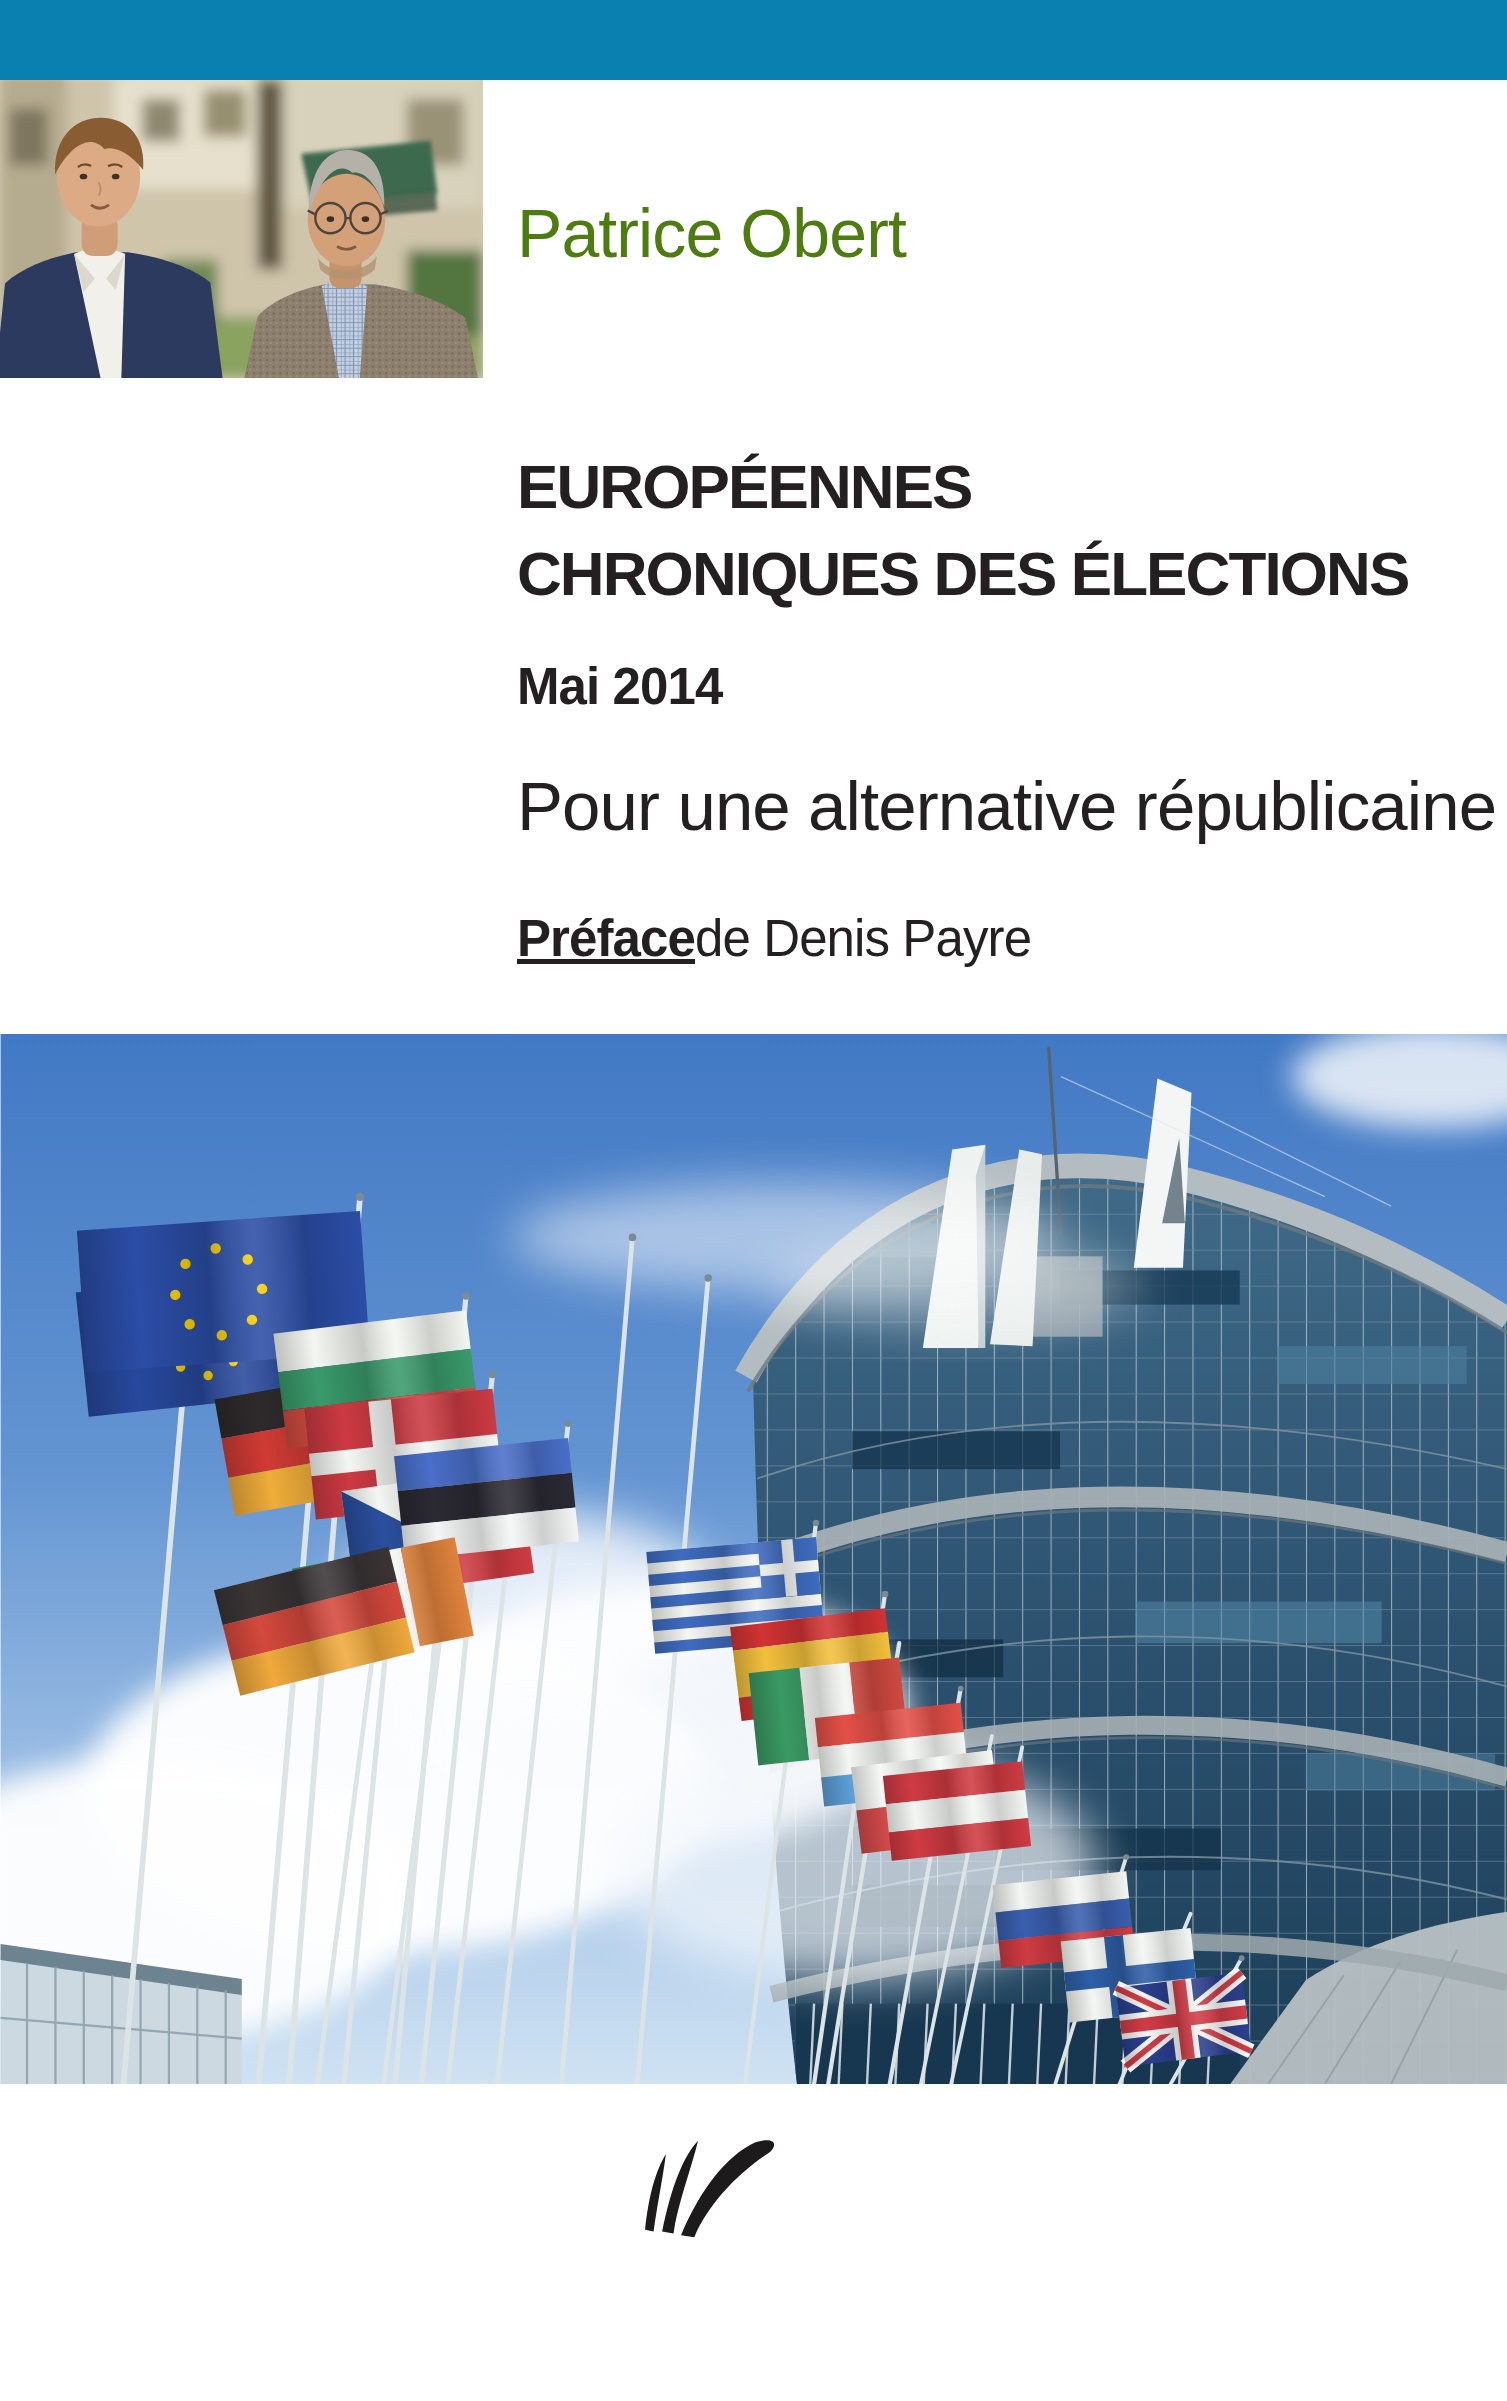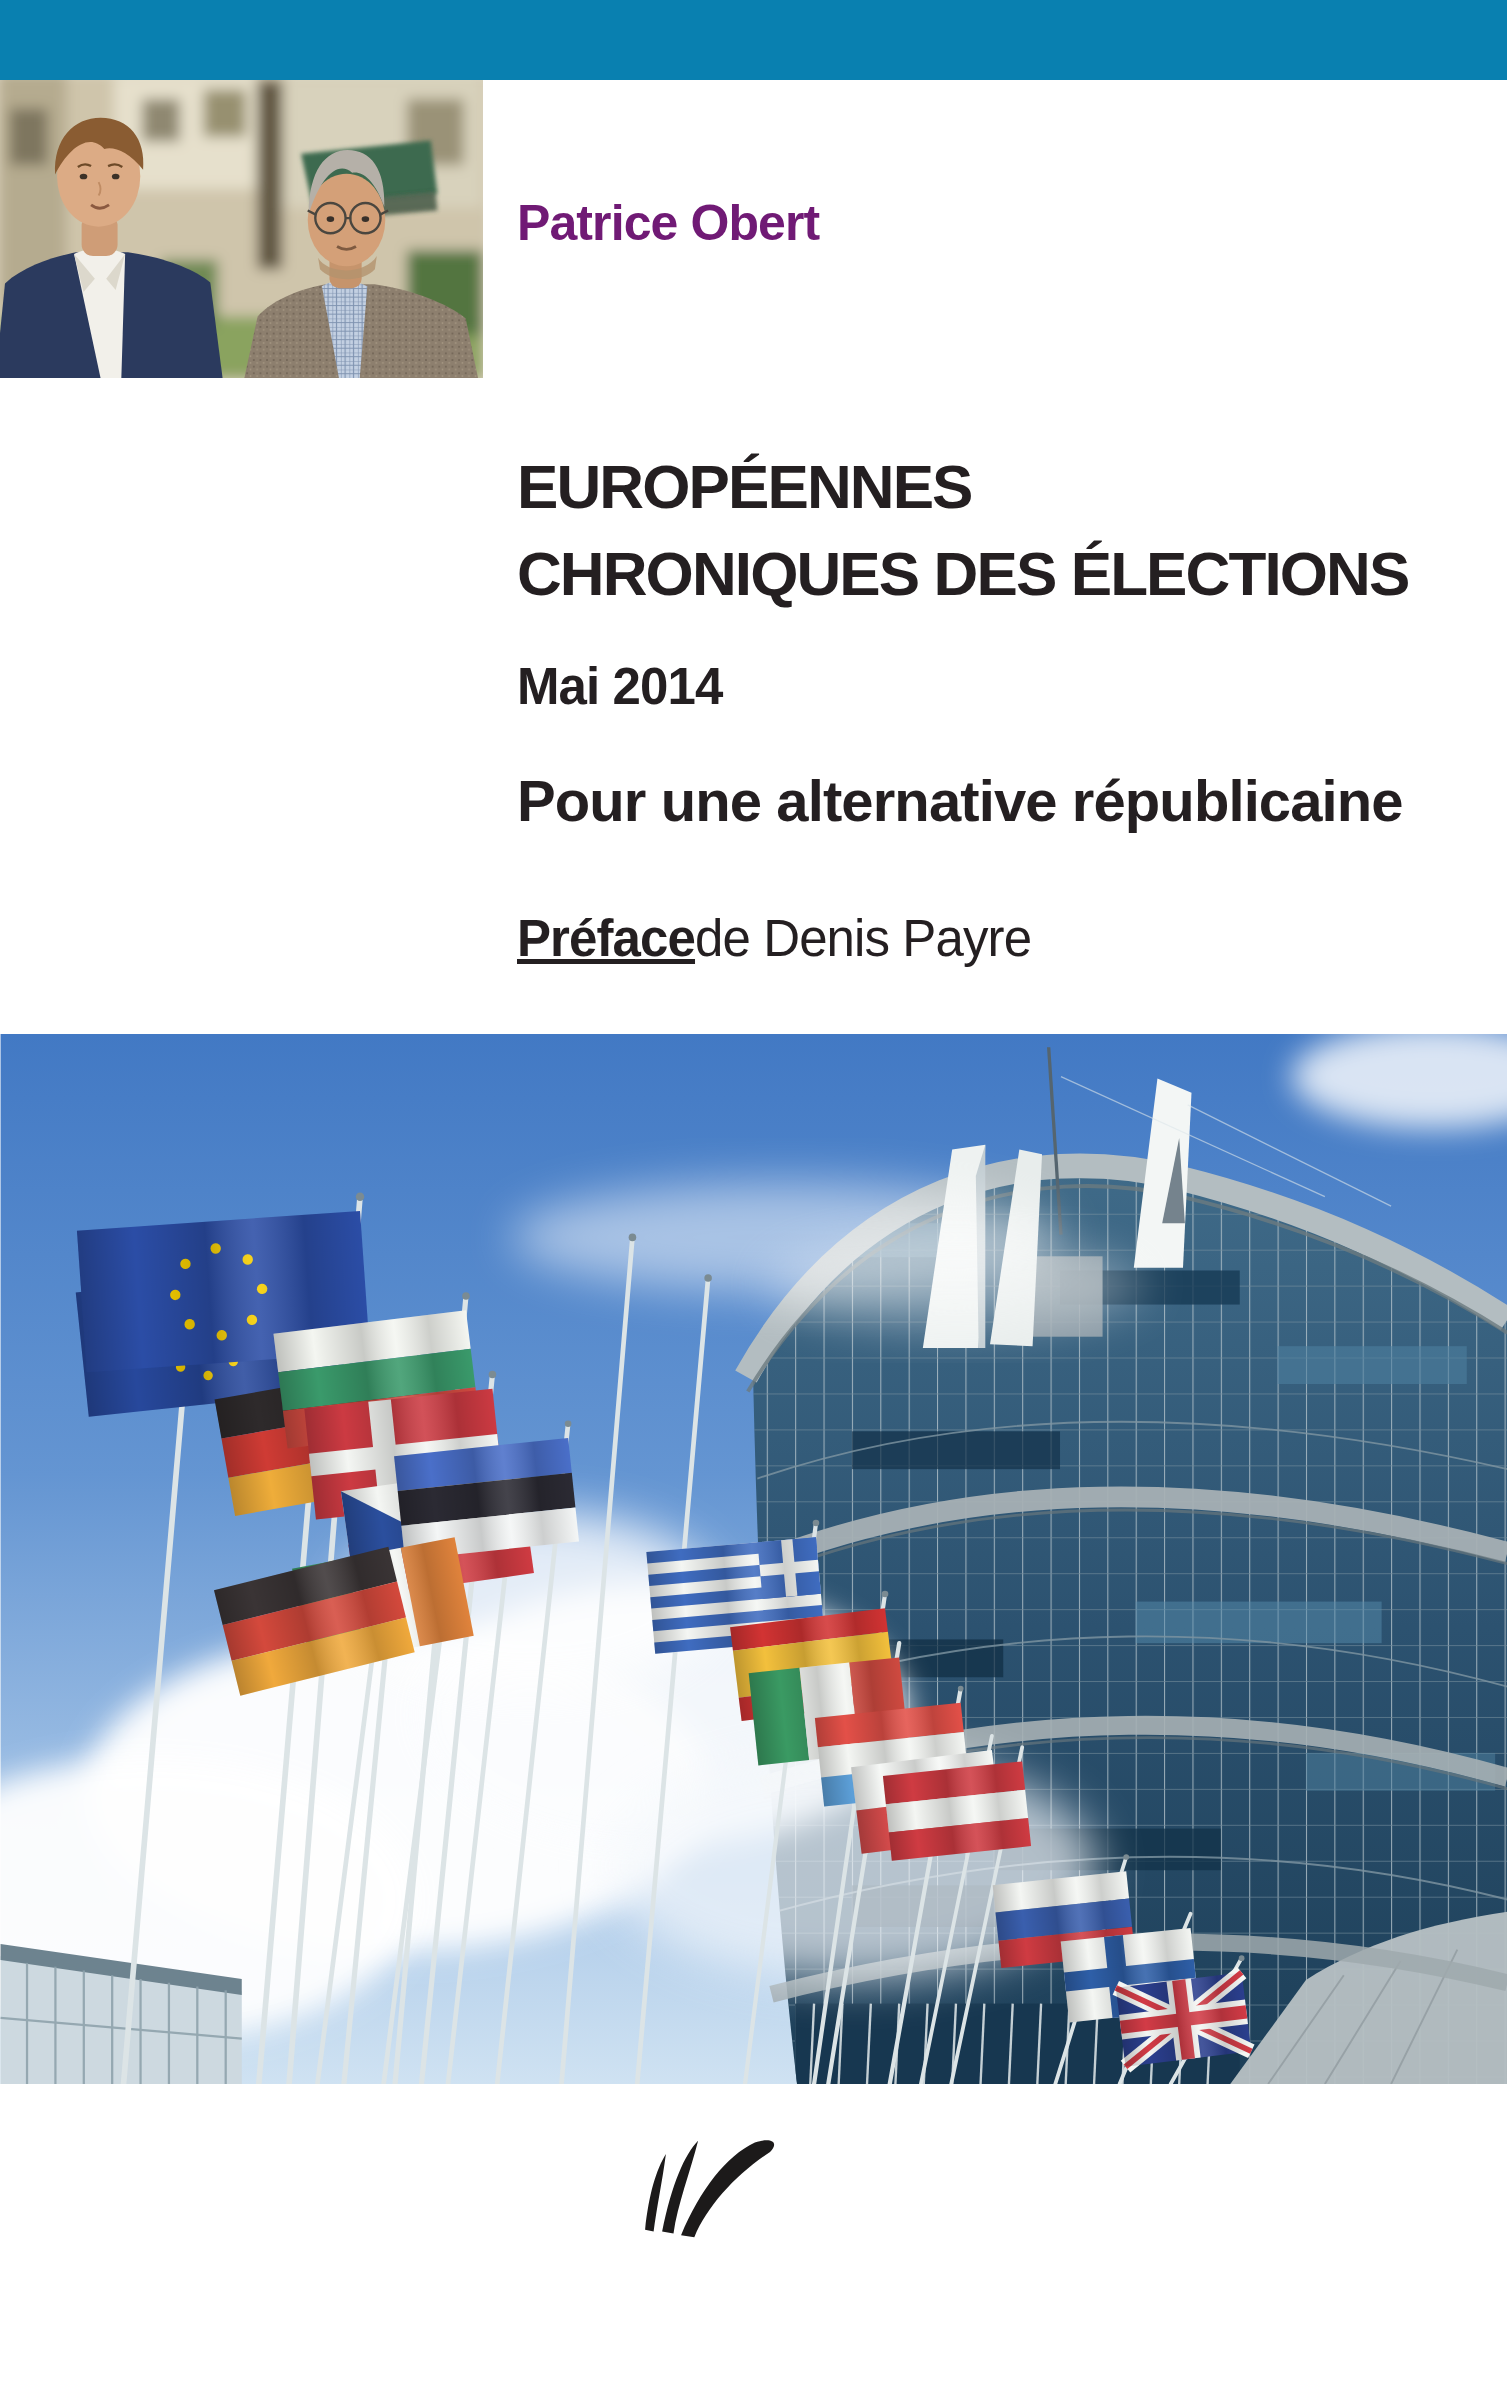--- a/index.html
+++ b/index.html
@@ -1,24 +1,24 @@
 <!DOCTYPE html>
 <html style="font-size:15px"><head>
 <meta charset="utf-8">
 <style>
   html,body{margin:0;padding:0;background:#ffffff;}
   body{width:1508px;height:2402px;position:relative;overflow:hidden;
        font-family:"Liberation Sans",sans-serif;color:#241f21;}
   .abs{position:absolute;}
   #topbar{left:0;top:0;width:1508px;height:80px;}
   #author-photo{left:0;top:80px;width:483px;height:298px;}
-  #author-name{left:517px;top:194px;font-size:50px;font-weight:700;letter-spacing:-0.9px;color:#701a75;}
+  #author-name{left:517px;top:194px;font-size:68px;font-weight:400;letter-spacing:-0.9px;color:#4d7c0f;}
   #title{left:517px;top:443px;font-size:62px;font-weight:700;line-height:87px;letter-spacing:-1.9px;color:#241f21;white-space:nowrap;}
   #edition-date{left:517px;top:657px;font-size:51px;font-weight:700;letter-spacing:-0.9px;}
-  #tagline{left:517px;top:767px;font-size:58px;font-weight:700;letter-spacing:-0.9px;}
+  #tagline{left:517px;top:767px;font-size:69px;font-weight:400;letter-spacing:-0.9px;}
   #preface{left:517px;top:909px;font-size:51px;letter-spacing:-0.9px;}
   #preface .b{font-weight:700;text-decoration:underline;}
   #preface .r{font-weight:400;margin-left:0;}
   #cover-photo{left:0;top:1034px;width:1508px;height:1050px;}
   #publisher{left:0;top:2129px;width:1508px;height:208px;}
   #feather{left:628px;top:2135px;width:161px;height:106px;}
 </style>
 </head>
 <body>
 

